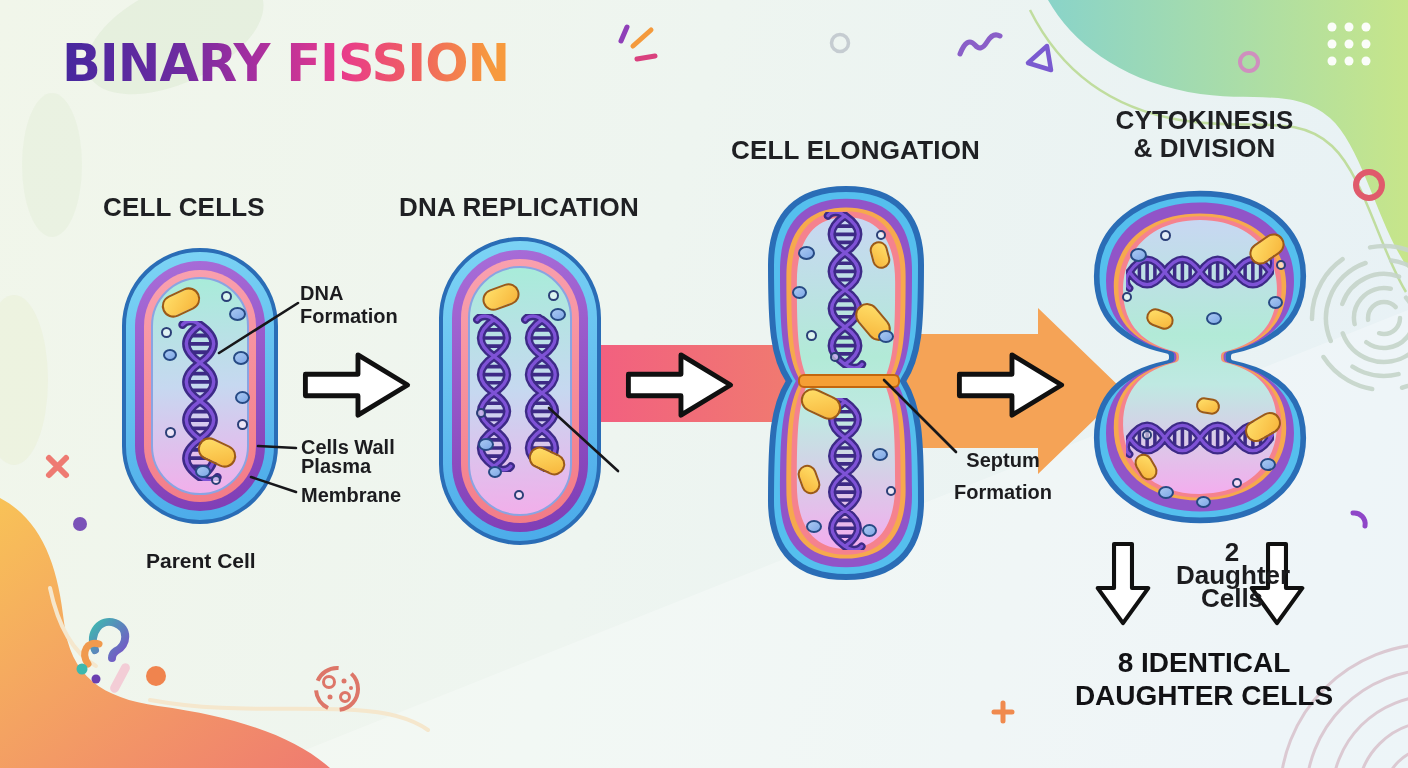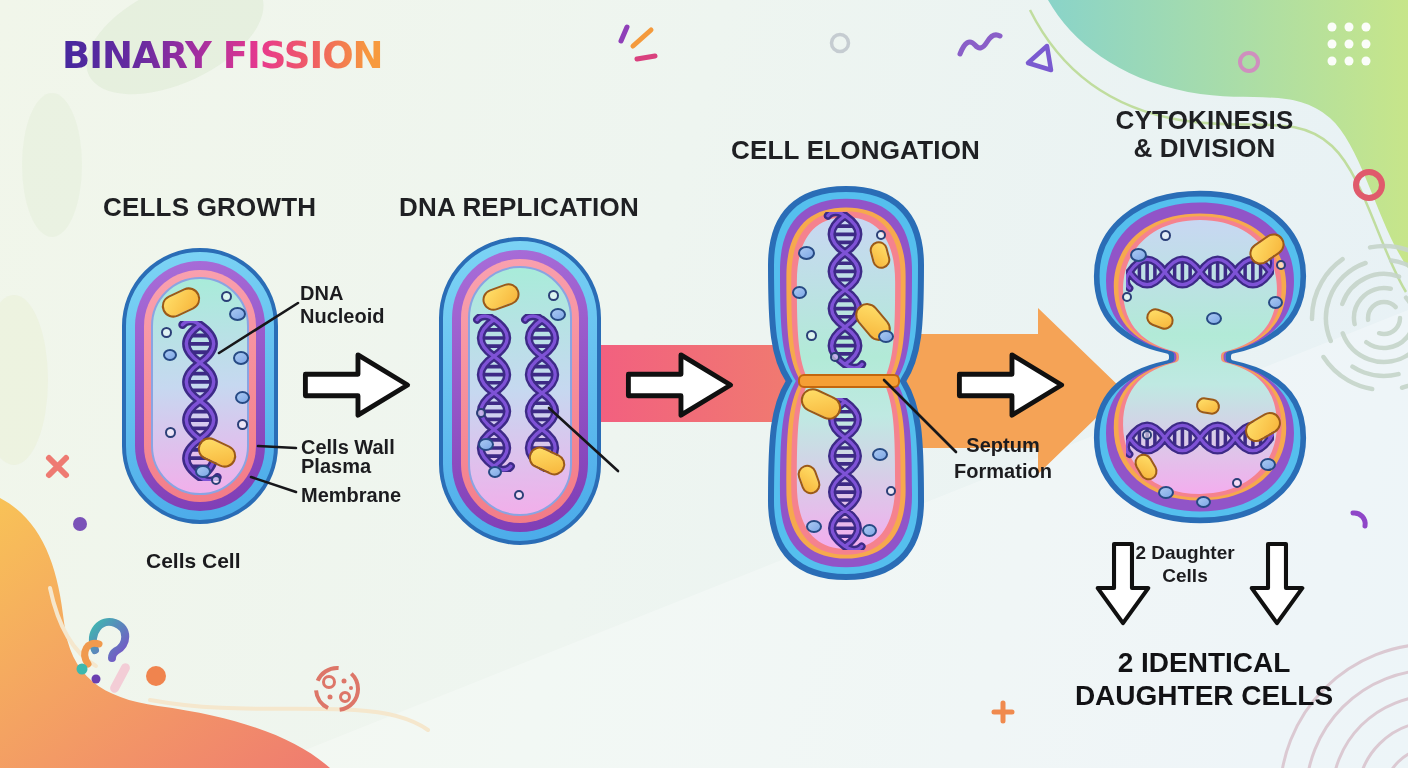--- a/index.html
+++ b/index.html
@@ -2,21 +2,21 @@
 <html><head>
 <meta charset="utf-8">
 <style>
   html,body{margin:0;padding:0;background:#dfe8ea;font-family:"Liberation Sans","DejaVu Sans",sans-serif;}
   #canvas{position:relative;width:1408px;height:768px;overflow:hidden;
     background:linear-gradient(105deg,#f1f6ea 0%,#eef5f0 45%,#e7f1f6 100%);}
   .abs{position:absolute;}
   svg{display:block;}
   
   .title{position:absolute;left:62px;top:34px;font-family:"DejaVu Sans","Liberation Sans",sans-serif;
-    font-weight:bold;font-size:37px;letter-spacing:-1px;white-space:nowrap;
+    font-weight:bold;font-size:51px;letter-spacing:-1px;white-space:nowrap;
     background:linear-gradient(90deg,#46289e 0%,#6b2ba0 25%,#a22ea0 42%,#e8398d 62%,#ef5e63 78%,#f79a3e 96%);
     -webkit-background-clip:text;background-clip:text;color:transparent;-webkit-text-fill-color:transparent;z-index:5;}
   
   .heading{position:absolute;font-weight:bold;font-size:26px;color:#1f2023;white-space:nowrap;z-index:6;letter-spacing:.2px;}
   .heading.wrap{white-space:normal;text-align:center;line-height:28px;}
   .ann{position:absolute;font-weight:bold;font-size:20px;color:#1c1c1f;line-height:23px;z-index:6;}
   .ann.center{text-align:center;}
   .caption{position:absolute;font-weight:bold;font-size:21px;color:#1a1a1d;z-index:6;white-space:nowrap;}
   .result{position:absolute;left:1066px;top:646px;width:276px;text-align:center;font-weight:bold;
     font-size:28px;line-height:33px;color:#121215;z-index:6;}
@@ -283,27 +283,27 @@
   <svg class="abs z4" width="1408" height="768" viewBox="0 0 1408 768" style="left:0;top:0;pointer-events:none">
     <g stroke="#17171a" stroke-width="2.6" stroke-linecap="round">
       <line x1="298" y1="303" x2="219" y2="353"></line>
       <line x1="296" y1="448" x2="258" y2="446"></line>
       <line x1="296" y1="492" x2="251" y2="477"></line>
       <line x1="618" y1="471" x2="549" y2="408"></line>
       <line x1="956" y1="452" x2="884" y2="380"></line>
     </g>
   </svg>
 
-  <div class="heading" style="left:103px;top:192px">CELLS GROWTH</div>
+  <div class="heading" style="left:103px;top:192px">CELL CELLS</div>
   <div class="heading" style="left:399px;top:192px">DNA REPLICATION</div>
   <div class="heading" style="left:731px;top:135px">CELL ELONGATION</div>
   <div class="heading wrap" style="left:1112px;top:106px;width:185px">CYTOKINESIS &amp; DIVISION</div>
 
-  <div class="ann" style="left:300px;top:282px;width:96px">DNA Nucleoid</div>
+  <div class="ann" style="left:300px;top:282px;width:96px">DNA Formation</div>
   <div class="ann" style="left:301px;top:436px;white-space:nowrap">Cells Wall</div>
   <div class="ann" style="left:301px;top:452px;width:112px;line-height:29px">Plasma Membrane</div>
-  <div class="ann center" style="left:944px;top:432px;width:118px;line-height:26px">Septum Formation</div>
-  <div class="ann center" style="left:1129px;top:541px;width:112px;font-size:19px">2 Daughter Cells</div>
-
-  <div class="caption" style="left:146px;top:549px">Cells Cell</div>
-  <div class="result">2 IDENTICAL DAUGHTER CELLS</div>
+  <div class="ann center" style="left:944px;top:444px;width:118px;line-height:32px">Septum Formation</div>
+  <div class="ann center" style="left:1176px;top:541px;width:112px;font-size:26px">2 Daughter Cells</div>
+
+  <div class="caption" style="left:146px;top:549px">Parent Cell</div>
+  <div class="result">8 IDENTICAL DAUGHTER CELLS</div>
 
 </div>
 
 </body></html>

